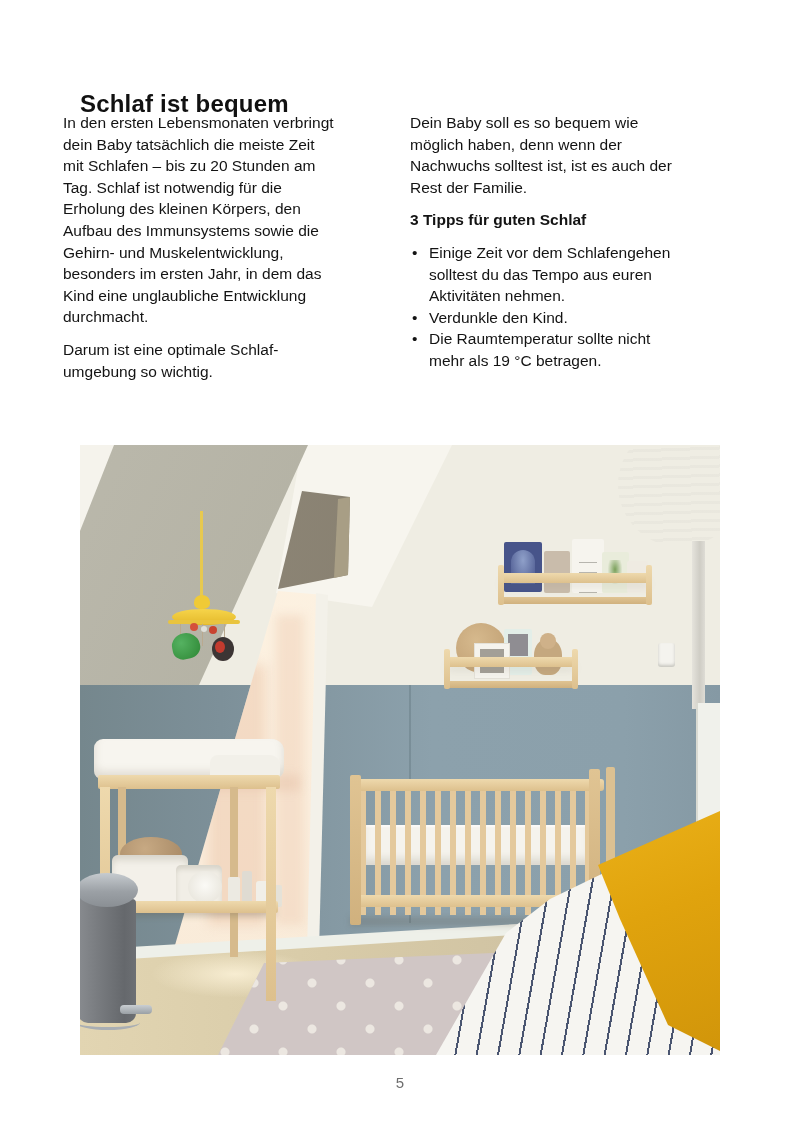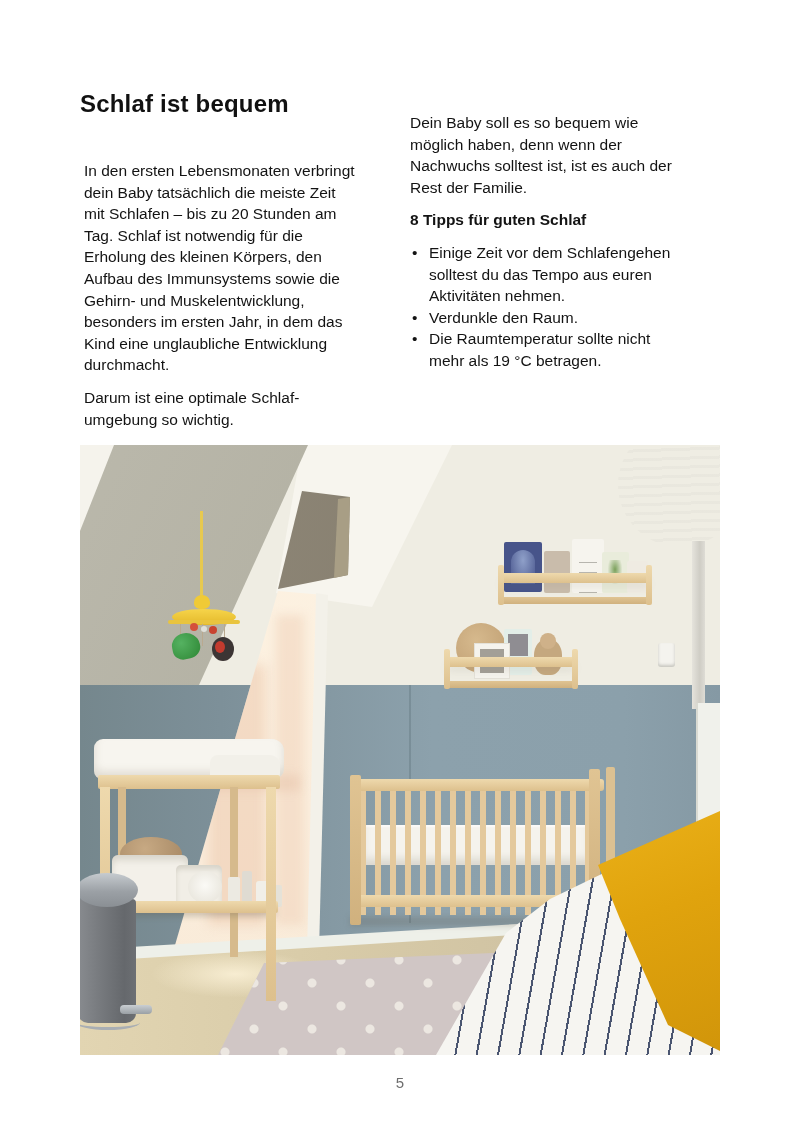--- a/index.html
+++ b/index.html
@@ -3,21 +3,21 @@
 <meta charset="utf-8">
 <style>
   html,body{margin:0;padding:0;background:#ffffff;}
   .page{position:relative;width:800px;height:1135px;background:#ffffff;overflow:hidden;
         font-family:"Liberation Sans","DejaVu Sans",sans-serif;color:#111111;}
   .abs{position:absolute;}
 
   
   .heading{left:80px;top:74px;font-size:24px;font-weight:bold;letter-spacing:.2px;color:#111;}
   .col{width:276px;font-size:15.5px;line-height:21.6px;color:#131313;}
-  .col-left{left:84px;top:112px;margin-top:48px;}
+  .col-left{left:63px;top:112px;}
   .col-right{left:410px;top:112px;}
   .col p{margin:0 0 11px 0;}
   .tips-heading{font-weight:bold;margin:26px 0 0 0;}
   ul.tips{list-style:none;margin:0;padding:0;}
   ul.tips li{position:relative;padding-left:19px;}
   ul.tips .bullet{position:absolute;left:2px;top:0;}
   .page-number{left:0;top:1074px;width:800px;text-align:center;font-size:15px;color:#6e6e6e;}
 
   
   .photo{left:80px;top:445px;width:640px;height:610px;overflow:hidden;background:#efede3;}
@@ -171,29 +171,29 @@
 
   <h1 class="abs heading">Schlaf ist bequem</h1>
 
   <div class="abs col col-left">
     <p>In den ersten Lebensmonaten verbringt dein Baby tatsächlich die meiste Zeit mit Schlafen – bis zu 20 Stunden am Tag. Schlaf ist notwendig für die Erholung des kleinen Körpers, den Aufbau des Immunsystems sowie die Gehirn- und Muskelentwicklung, besonders im ersten Jahr, in dem das Kind eine unglaubliche Entwicklung durchmacht.</p>
     <p>Darum ist eine optimale Schlaf­umgebung so wichtig.</p>
   </div>
 
   <div class="abs col col-right">
     <p>Dein Baby soll es so bequem wie möglich haben, denn wenn der Nachwuchs solltest ist, ist es auch der Rest der Familie.</p>
-    <p class="tips-heading">8 Tipps für guten Schlaf</p>
+    <p class="tips-heading">3 Tipps für guten Schlaf</p>
     <ul class="tips">
       <li>
         <span class="bullet">•</span>
         <span>Einige Zeit vor dem Schlafengehen solltest du das Tempo aus euren Aktivitäten nehmen.</span>
       </li>
       <li>
         <span class="bullet">•</span>
-        <span>Verdunkle den Raum.</span>
+        <span>Verdunkle den Kind.</span>
       </li>
       <li>
         <span class="bullet">•</span>
         <span>Die Raumtemperatur sollte nicht mehr als 19 °C betragen.</span>
       </li>
     </ul>
   </div>
 
   <div class="abs photo" title="Kinderzimmer mit Dachschräge: Wickeltisch und Babybett aus hellem Holz, zweifarbige Wand in Creme und Graublau, Fenster mit Rollo, gelbes Mobile, Wandregale mit Büchern, Papierleuchte, Treteimer und Bett mit senfgelber Decke">
     <div class="abs ceil-corner"></div>

